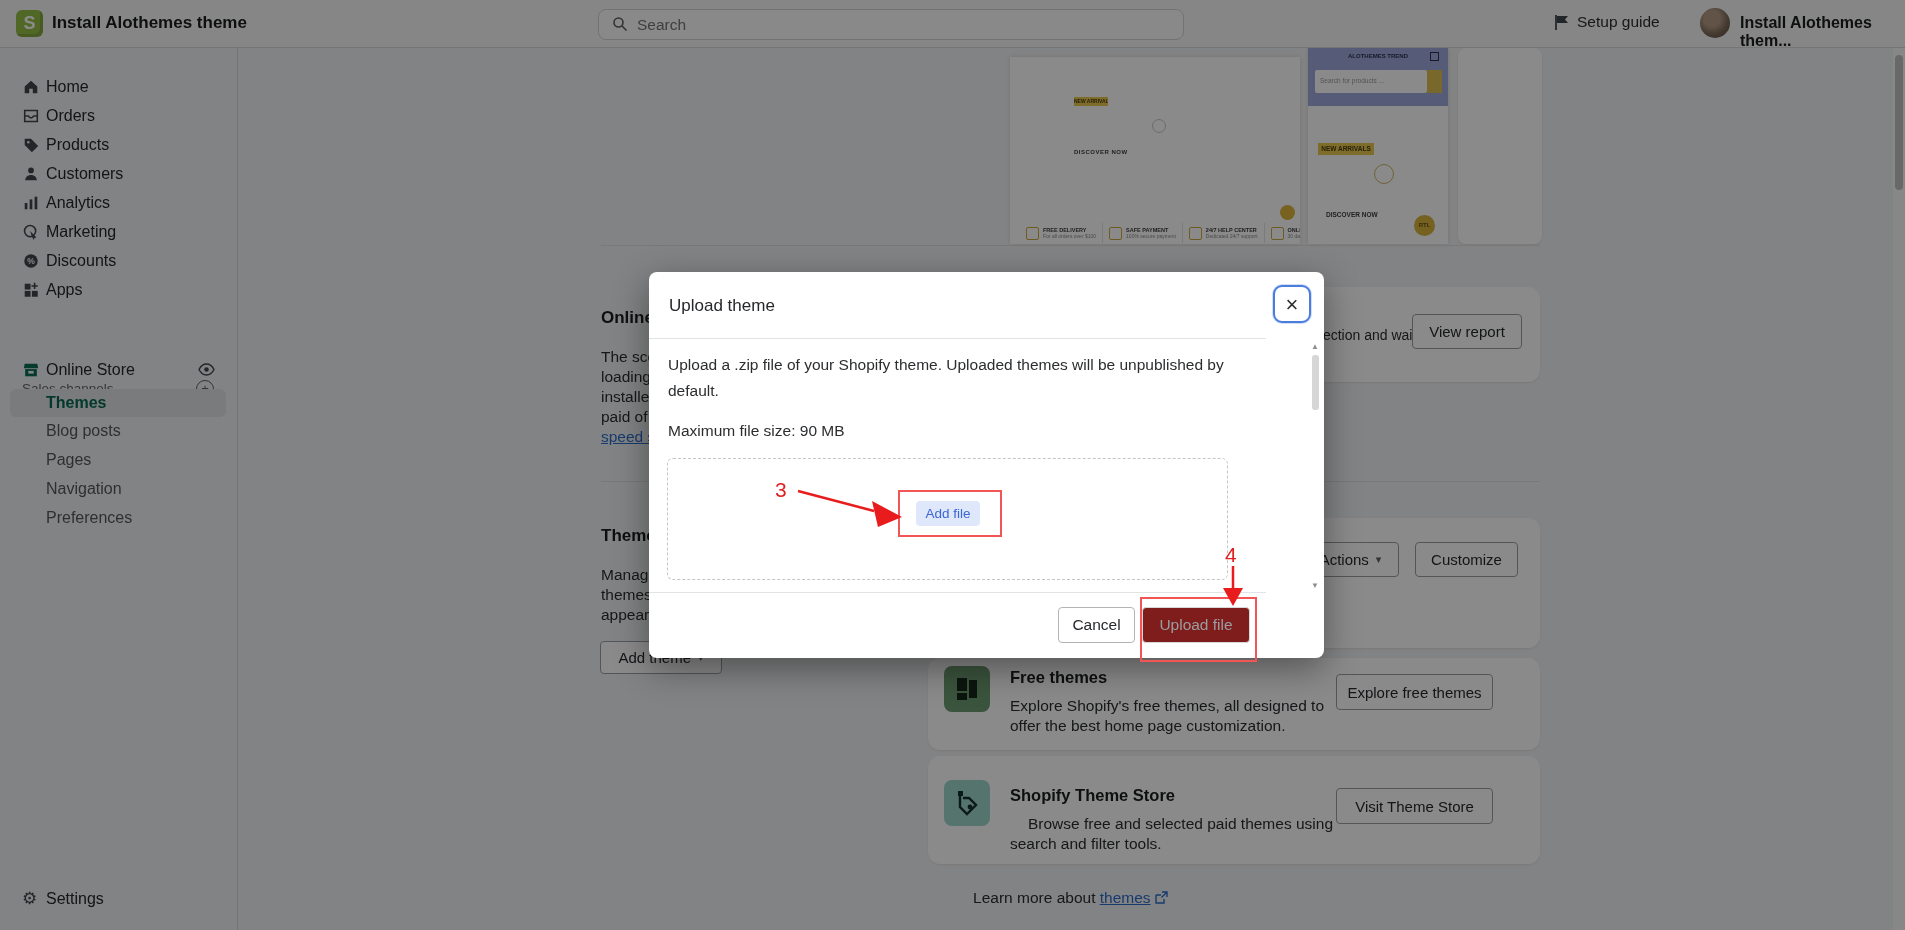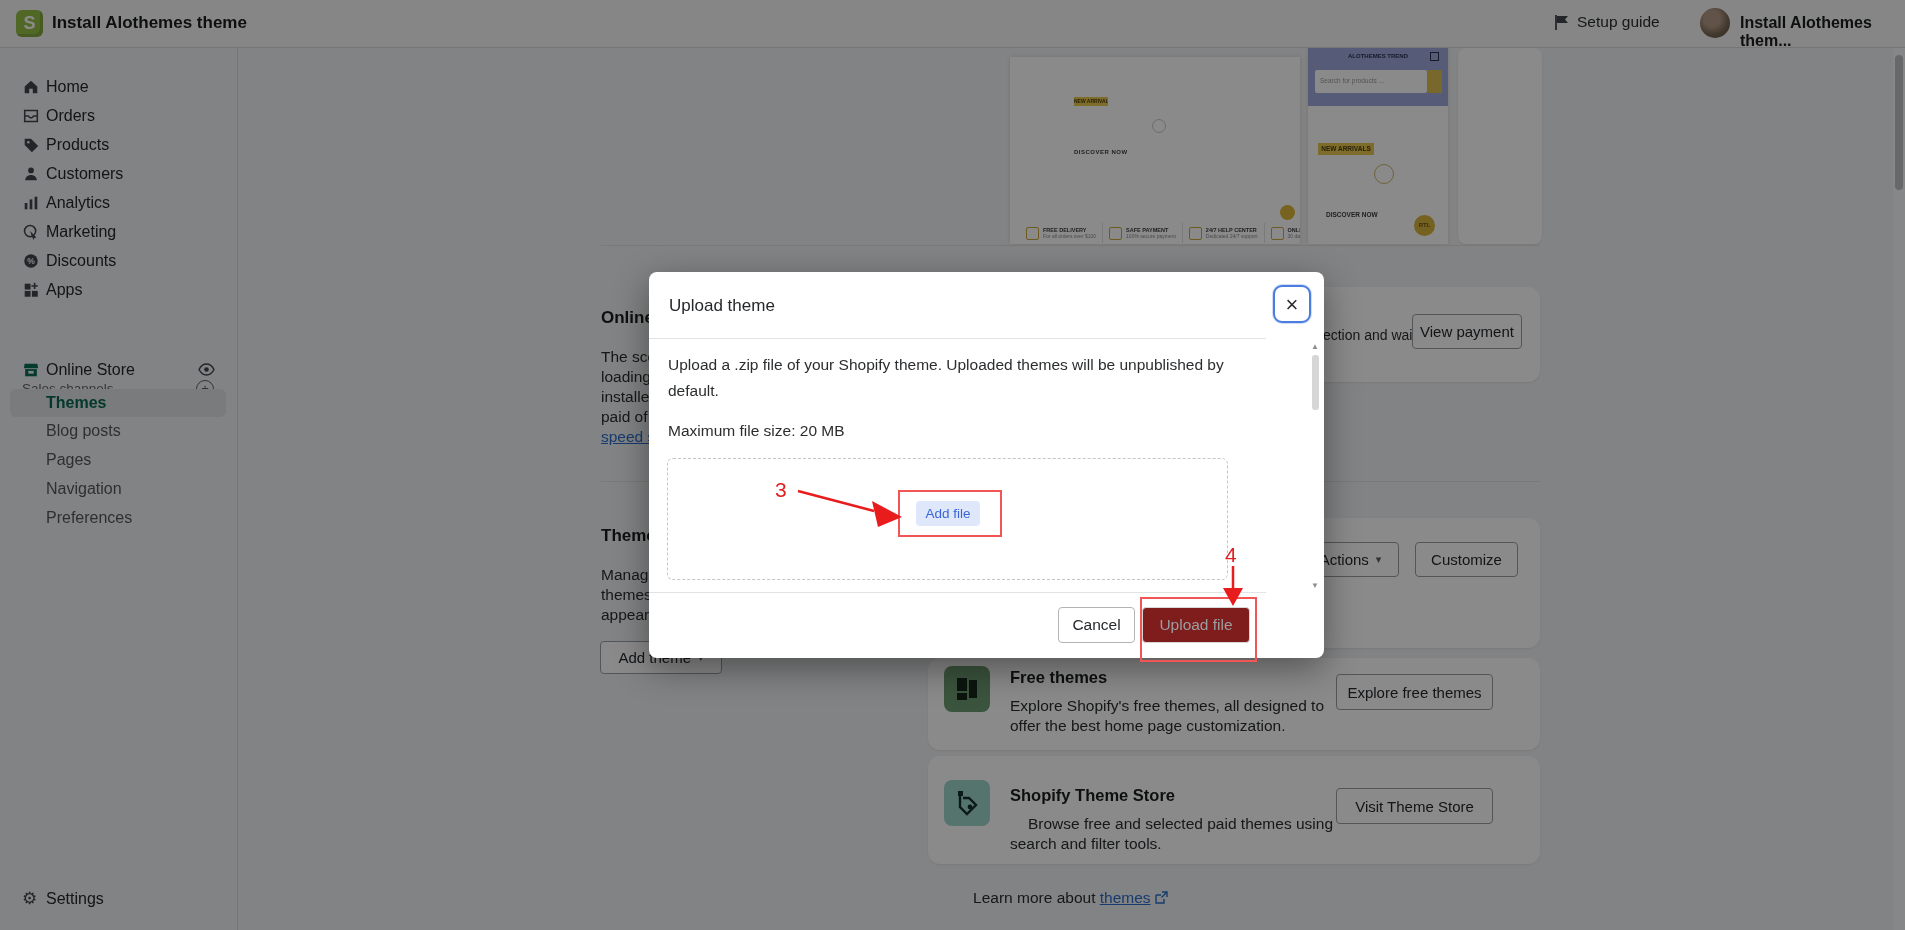--- a/index.html
+++ b/index.html
@@ -76,20 +76,27 @@
   .pgscroll .thumb{position:absolute;left:2px;top:8px;width:8px;height:135px;background:#c0c0c0;border-radius:4px;}
 </style>
 </head>
 <body>
 
 <div id="app">
 
   <div class="topbar">
     <div class="logo">S</div>
     <div class="tb-title">Install Alothemes theme</div>
+    <div class="searchbox">
+      <svg width="16" height="16" viewBox="0 0 16 16">
+        <circle cx="6.5" cy="6.5" r="4.5" fill="none" stroke="#5c5f62" stroke-width="1.6"></circle>
+        <line x1="10" y1="10" x2="14.5" y2="14.5" stroke="#5c5f62" stroke-width="1.6"></line>
+      </svg>
+      <input placeholder="Search" style="">
+    </div>
     <svg class="abs" style="left:1554px;top:14px" width="17" height="17" viewBox="0 0 17 17">
       <path d="M2 1v15" stroke="#42474c" stroke-width="1.8"></path>
       <path d="M3 2h11l-3 3.5 3 3.5H3z" fill="#42474c"></path>
     </svg>
     <div class="setup">Setup guide</div>
     <div class="avatar"></div>
     <div class="acct">Install Alothemes them...</div>
   </div>
 
   <div class="sidebar">
@@ -247,21 +254,21 @@
   <div class="abs bodytx" style="left:601px;top:348px">The sco</div>
   <div class="abs bodytx" style="left:601px;top:368px">loading</div>
   <div class="abs bodytx" style="left:601px;top:388px">installe</div>
   <div class="abs bodytx" style="left:601px;top:408px">paid of</div>
   <div class="abs linktx" style="left:601px;top:428px">speed s</div>
 
   <div class="card" style="left:928px;top:287px;width:612px;height:95px"></div>
   <div class="abs bodytx" style="left:1270px;top:305px;font-size:16px">stores</div>
   <div class="abs bodytx" style="left:1319px;top:327px;font-size:14px">tection and wait</div>
   <div class="btn" style="left:1412px;top:314px;width:110px;height:35px">
-      <span>View payment</span>
+      <span>View report</span>
     </div>
 
   <div class="divline" style="top:481px"></div>
 
   <div class="abs h2" style="left:601px;top:526px">Theme</div>
   <div class="abs bodytx" style="left:601px;top:566px">Manage</div>
   <div class="abs bodytx" style="left:601px;top:586px">themes</div>
   <div class="abs bodytx" style="left:601px;top:606px">appeara</div>
   <div class="btn" style="left:600px;top:641px;width:122px;height:33px">
     <span>Add theme</span>
@@ -323,21 +330,21 @@
   <div class="overlay"></div>
 
   <div class="modal">
     <div class="m-title">Upload theme</div>
     <button class="m-close">×</button>
     <div class="m-hdiv"></div>
     <div class="m-body">
       <div>Upload a .zip file of your Shopify theme. Uploaded themes will be unpublished by</div>
       <div>default.</div>
     </div>
-    <div class="m-max">Maximum file size: 20 MB</div>
+    <div class="m-max">Maximum file size: 90 MB</div>
     <div class="dropzone"></div>
     <button class="addfile">Add file</button>
     <div class="mscroll">
       <div class="ar" style="top:0">▲</div>
       <div class="thumb"></div>
       <div class="ar" style="bottom:0">▼</div>
     </div>
     <div class="m-fdiv"></div>
     <button class="m-cancel">Cancel</button>
     <button class="m-upload" disabled="">Upload file</button>

